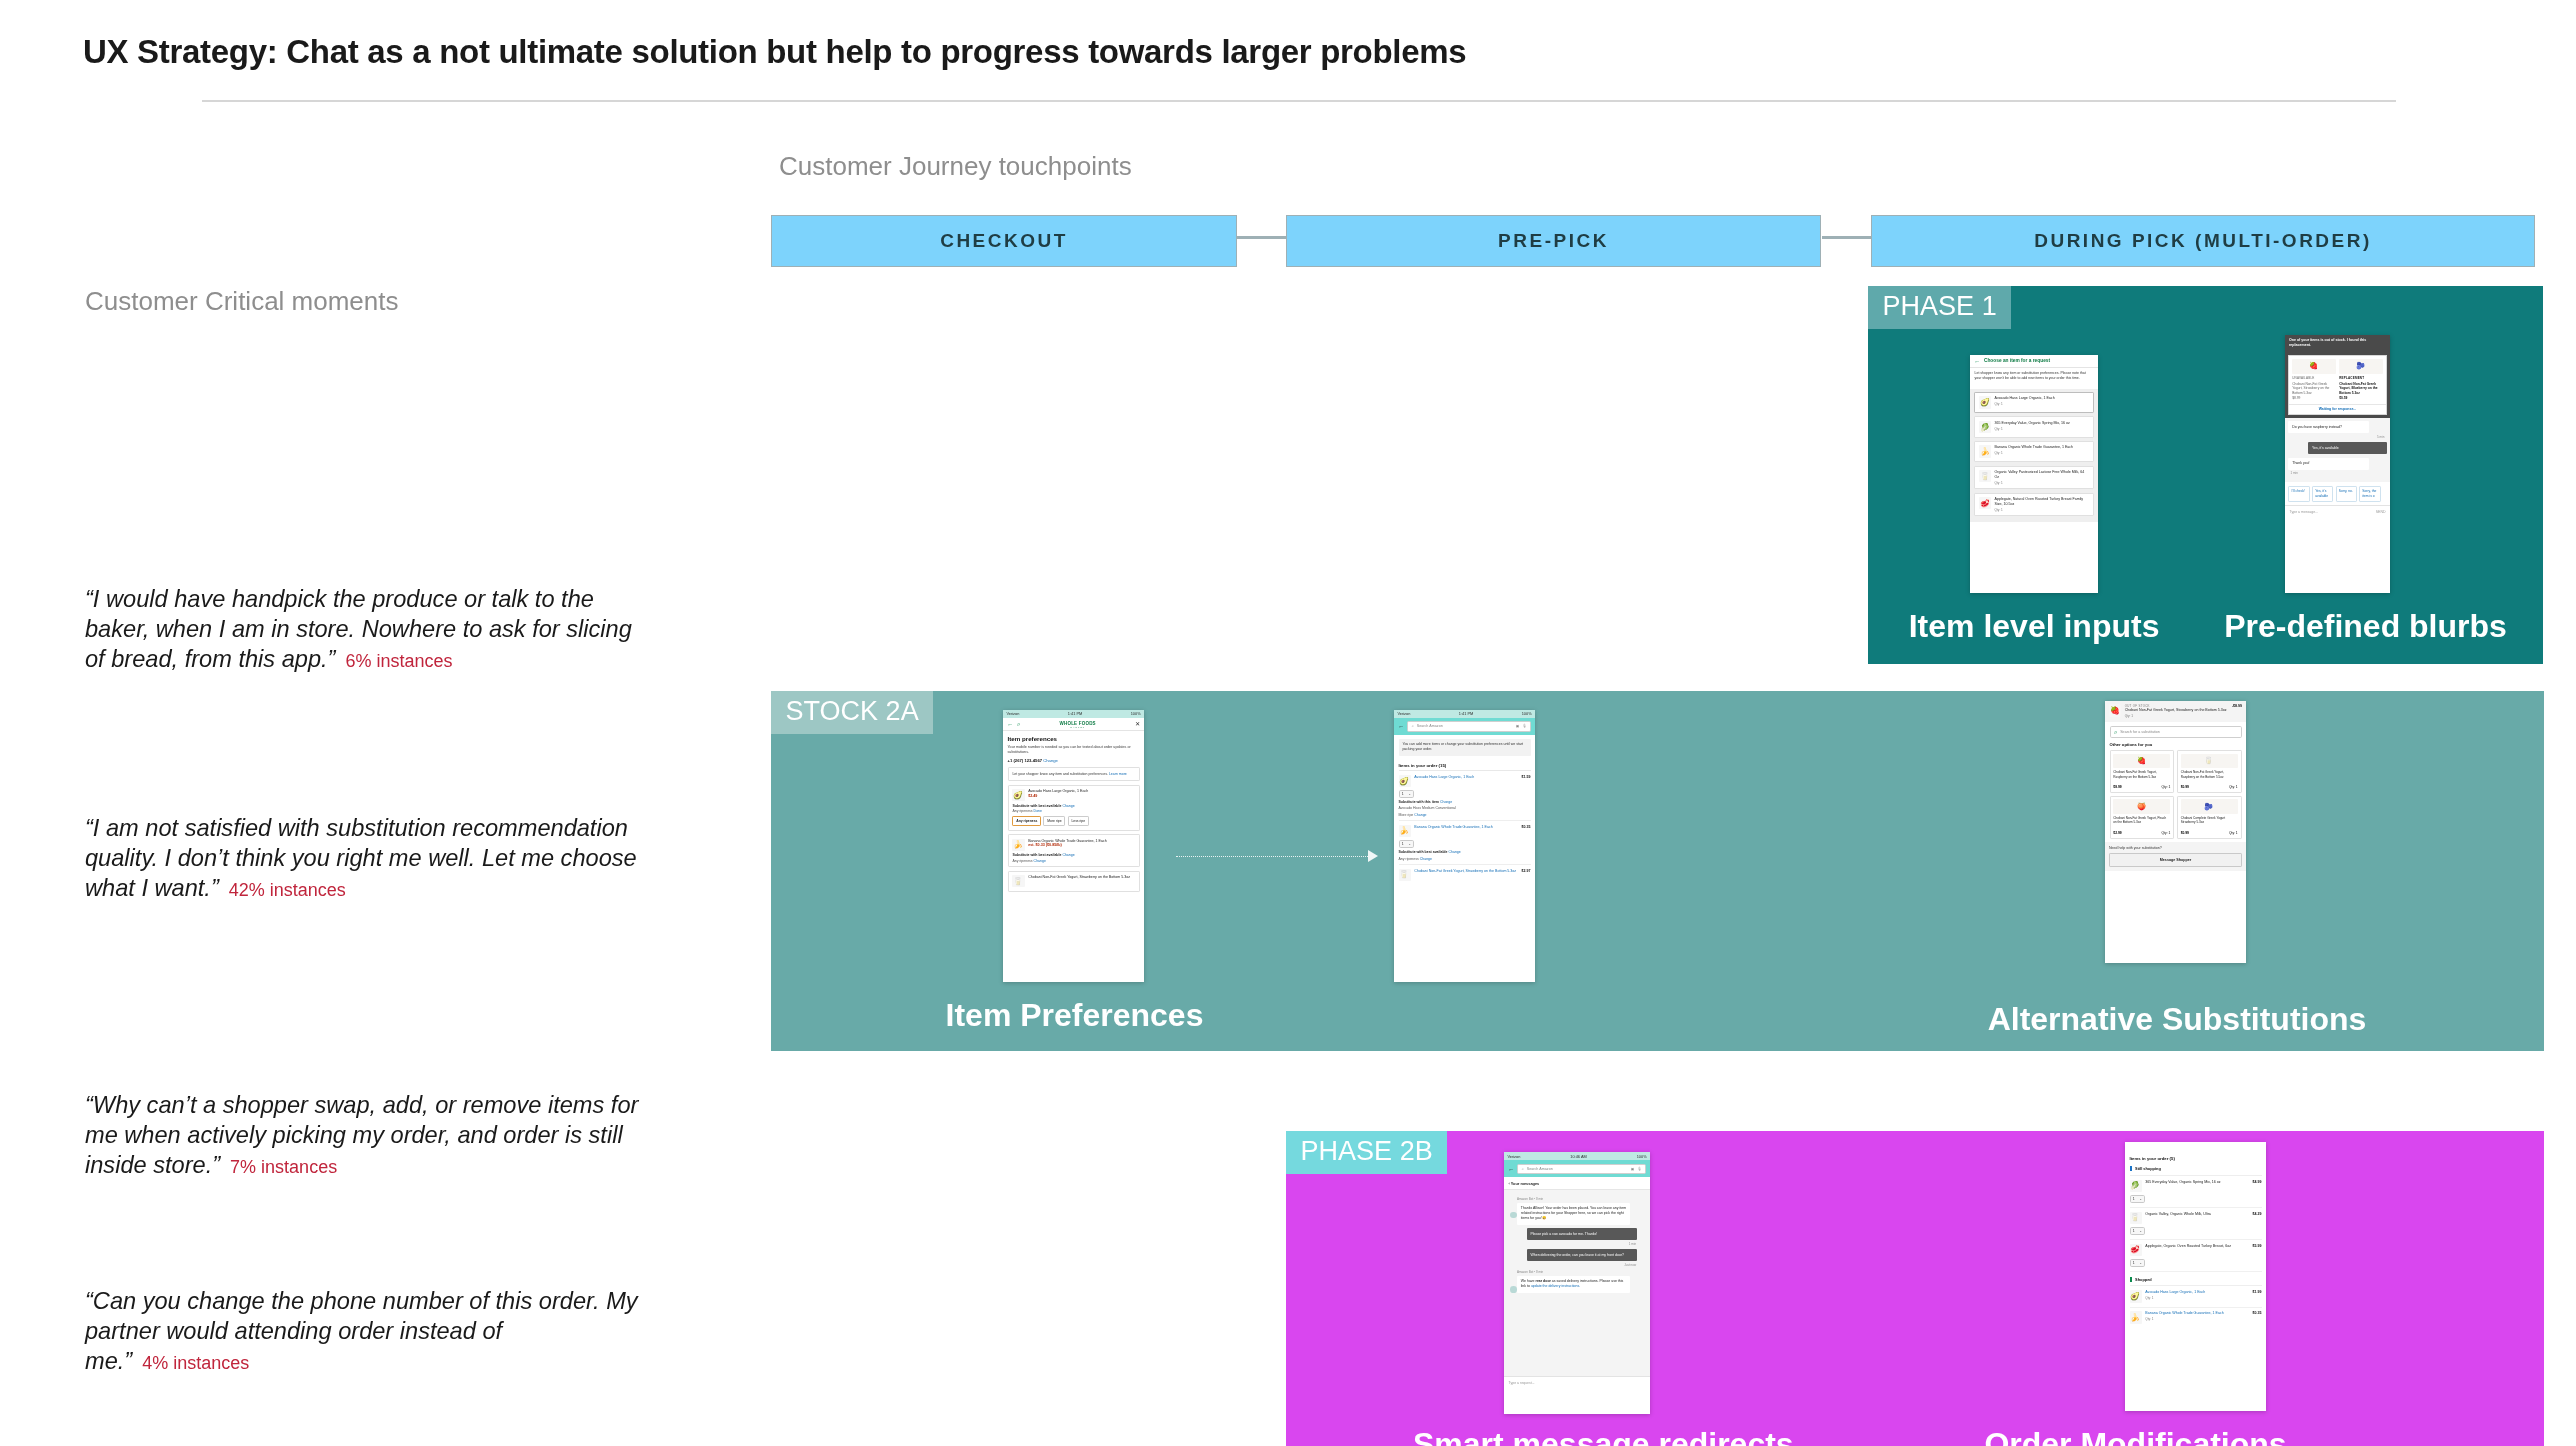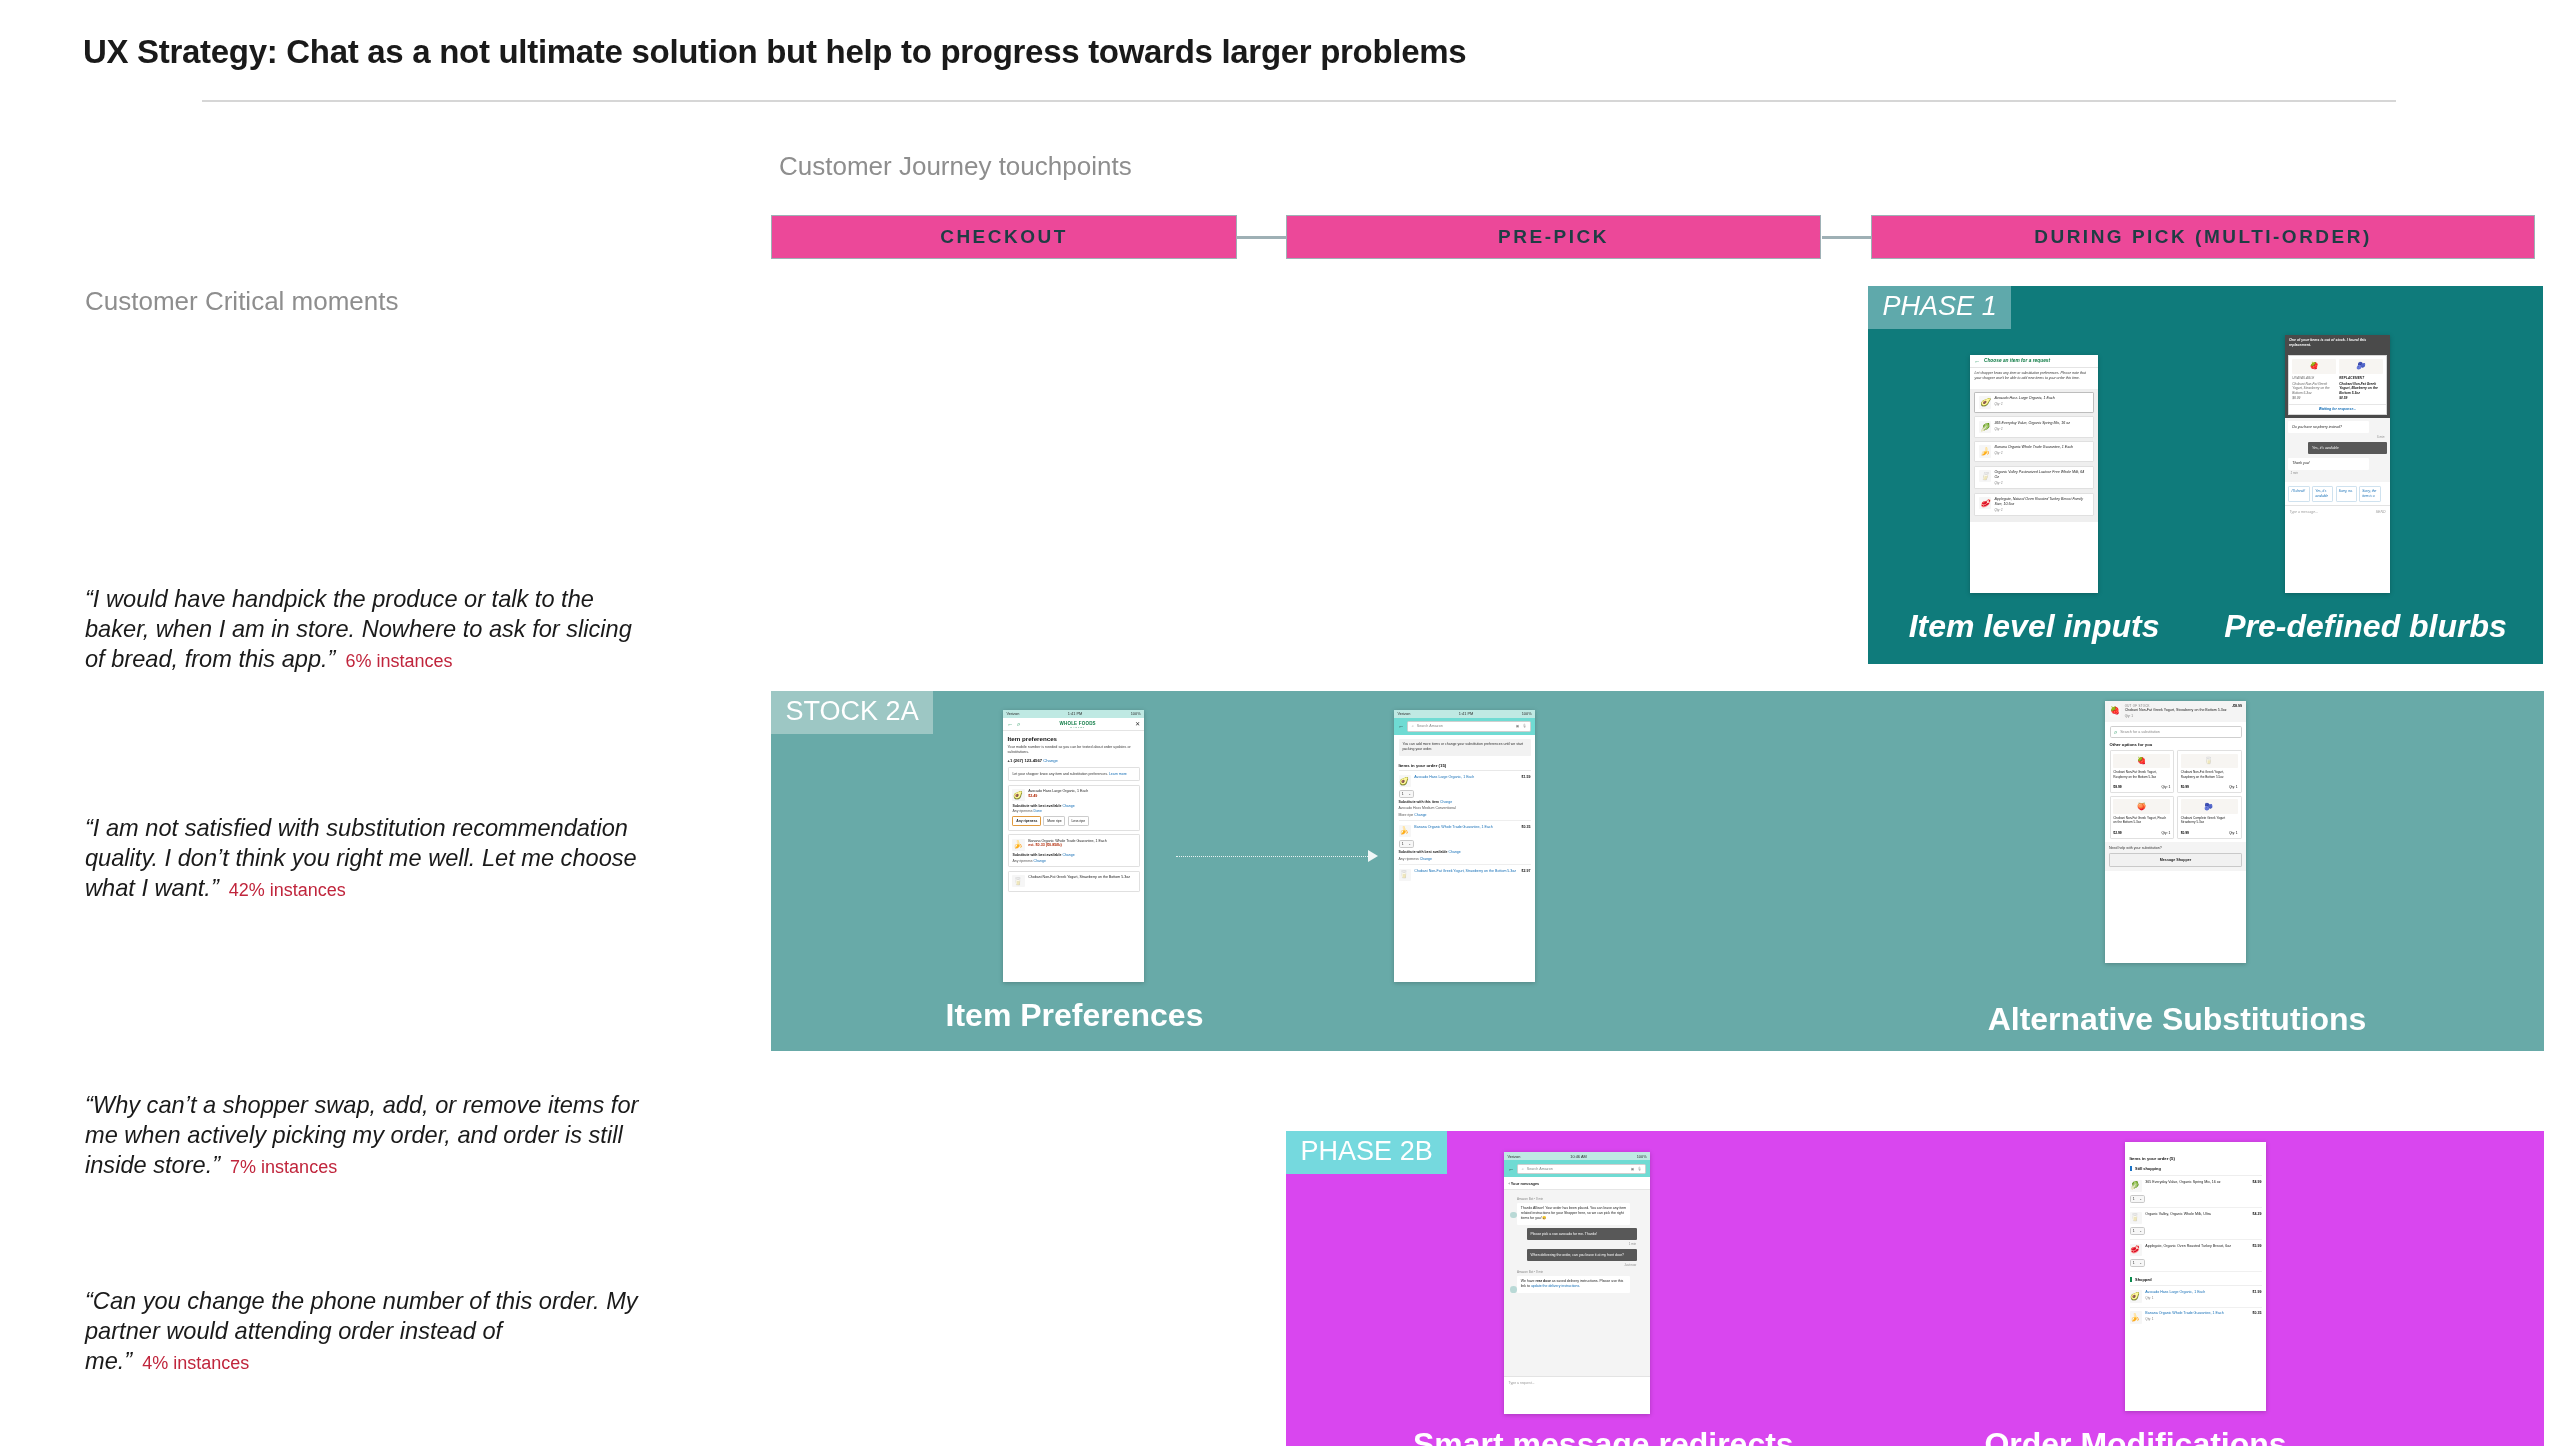--- a/index.html
+++ b/index.html
@@ -26,22 +26,22 @@
   .section-label {
     position: absolute; color: #8e8e8e; font-size: 26px; font-weight: 400;
     white-space: nowrap;
   }
   #lbl-journey { left: 779px; top: 151px; }
   #lbl-critical { left: 85px; top: 286px; }
 
   
   .touchbar { position: absolute; left: 771px; top: 215px; height: 44px; }
   .tp-box {
-    position: absolute; top: 0; height: 44px;
-    background: #ec4899; border: 1.7px solid #9eb0b5;
+    position: absolute; top: 0; height: 52px;
+    background: #7dd3fc; border: 1.7px solid #9eb0b5;
     display: flex; align-items: center; justify-content: center;
   }
   .tp-box span {
     font-size: 19px; font-weight: bold; color: #1f3d44;
     letter-spacing: 2.5px; white-space: nowrap;
   }
   .tp-connector {
     position: absolute; top: 21.4px; height: 2.2px; background: #9eb0b5;
   }
 
@@ -224,21 +224,21 @@
   <div class="quote-block" style="top:814px;">
     <div class="quote-text"><span>“I am not satisfied with substitution recommendation quality. I don’t think you right me well. Let me choose what I want.”</span><span class="quote-stat">42% instances</span></div>
   </div>
   <div class="quote-block" style="top:1091px;">
     <div class="quote-text"><span>“Why can’t a shopper swap, add, or remove items for me when actively picking my order, and order is still inside store.”</span><span class="quote-stat">7% instances</span></div>
   </div>
   <div class="quote-block" style="top:1287px;">
     <div class="quote-text"><span>“Can you change the phone number of this order. My partner would attending order instead of me.”</span><span class="quote-stat">4% instances</span></div>
   </div>
 
-  <div class="phase-panel" style="left:1868px; top:286px; width:675px; height:378px; background:#0f7b7b;font-style:italic;">
+  <div class="phase-panel" style="left:1868px; top:286px; width:675px; height:378px; background:#0f7b7b;">
     <div class="phase-badge" style="background:#5fa9ab;">PHASE 1</div>
 
     <div class="phone" style="left:102px; top:69px; width:128px; height:238px;">
       <div class="navrow">
         <span class="ic">←</span>
         <span style="font-size:4.8px;font-weight:bold;color:#0c7a43;">Choose an item for a request</span>
       </div>
       <div class="pscreen" style="padding-top:3.4px;">
         <div class="p-note" style="margin-bottom:3.9px;">Let shopper know any item or substitution preferences. Please note that your shopper won’t be able to add new items to your order this time.</div>
       </div>

